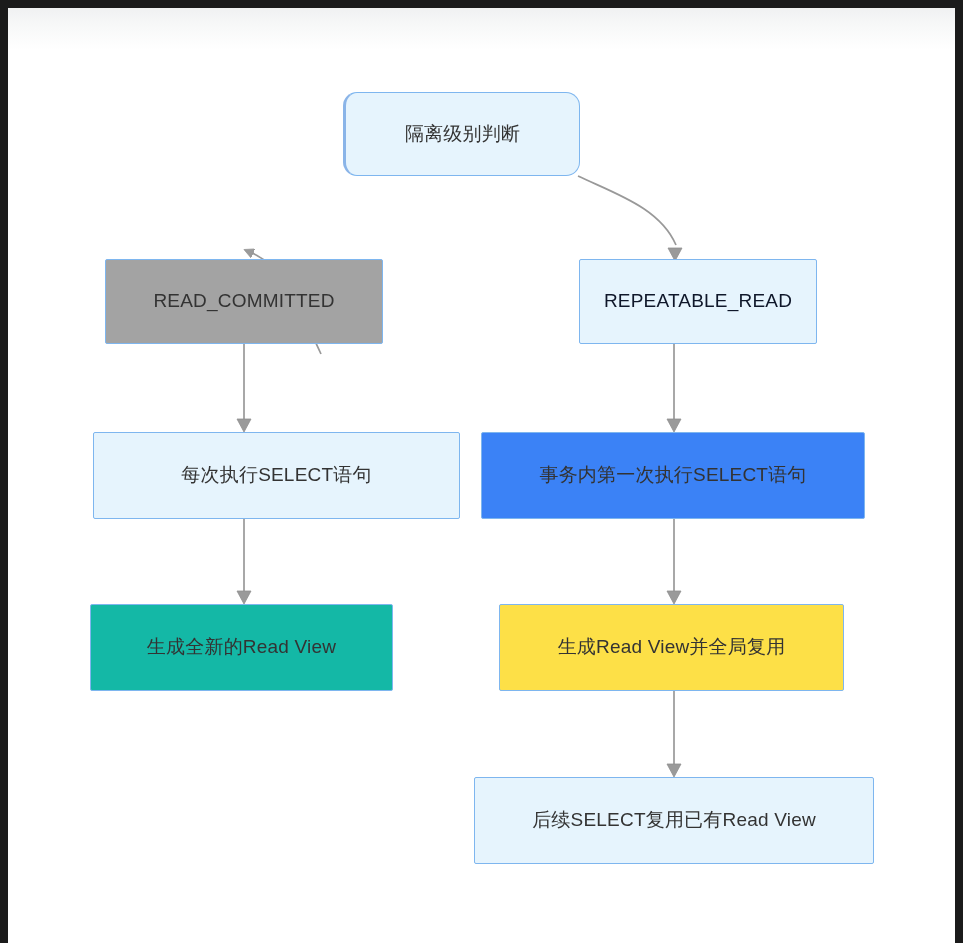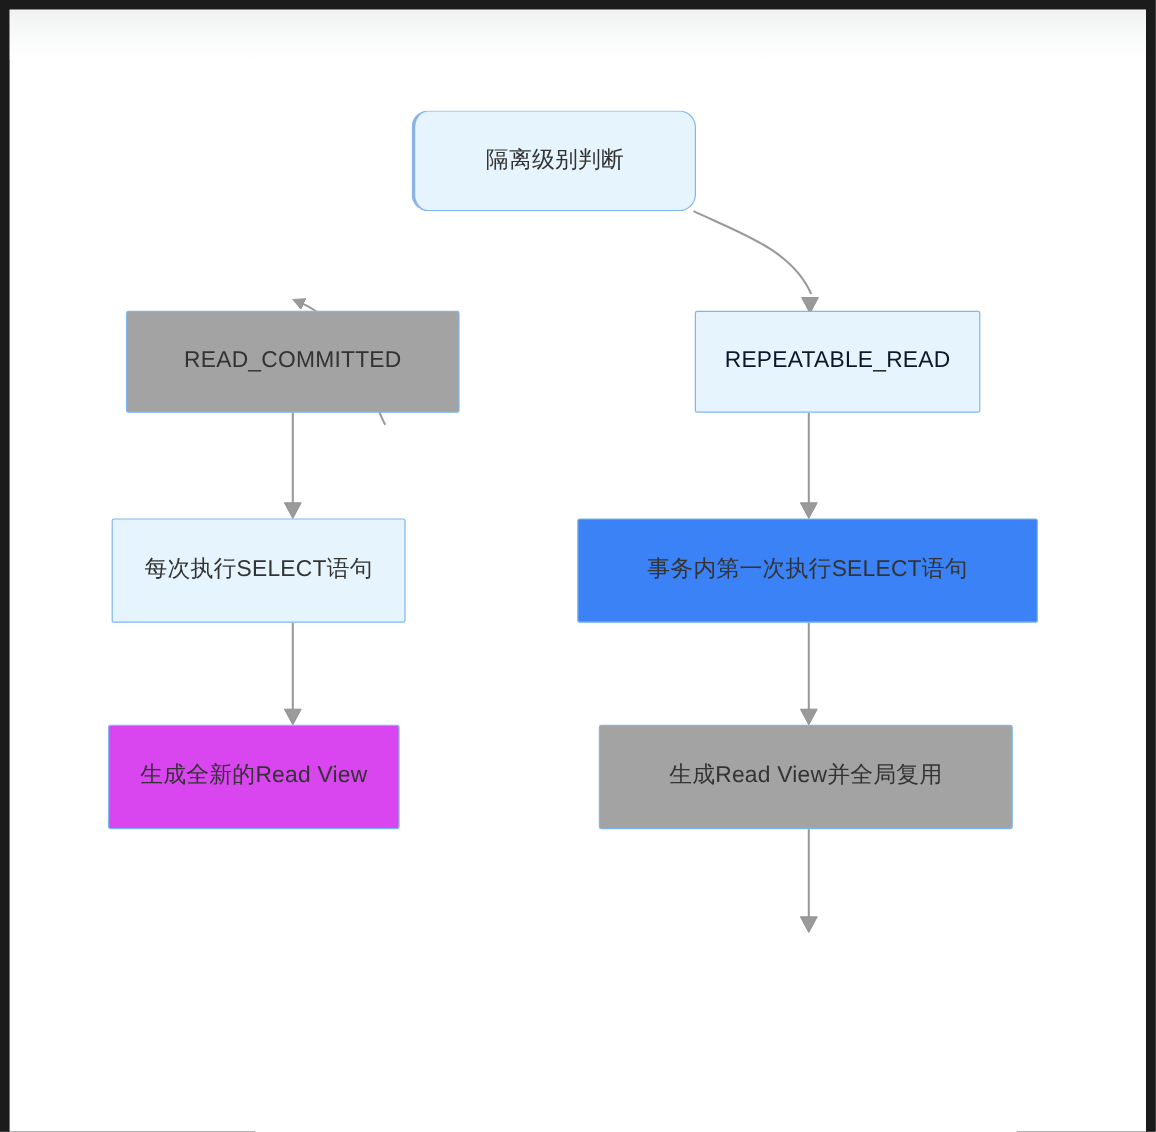--- a/index.html
+++ b/index.html
@@ -106,31 +106,34 @@
     </div>
 
     <div class="node" id="node-n2" style="left: 97px; top: 251px; width: 278px; height: 85px; background: #a3a3a3; border-color: rgb(126, 182, 239); color: rgb(51, 51, 51);">
       <span class="node-label">READ_COMMITTED</span>
     </div>
 
     <div class="node" id="node-n3" style="left: 527px; top: 251px; width: 238px; height: 85px; background: rgb(230, 244, 253); border-color: rgb(126, 182, 239); color: #0f172a; margin-left: 44px;">
       <span class="node-label">REPEATABLE_READ</span>
     </div>
 
-    <div class="node" id="node-n4" style="left: 85px; top: 424px; width: 245px; height: 87px; background: rgb(230, 244, 253); border-color: rgb(126, 182, 239); color: rgb(51, 51, 51);">
+    <div class="node" id="node-n4" style="left: 85px; top: 424px; width: 367px; height: 87px; background: rgb(230, 244, 253); border-color: rgb(126, 182, 239); color: rgb(51, 51, 51);">
       <span class="node-label">每次执行SELECT语句</span>
     </div>
 
     <div class="node" id="node-n5" style="left: 473px; top: 424px; width: 384px; height: 87px; background: #3b82f6; border-color: rgb(126, 182, 239); color: rgb(51, 51, 51);">
       <span class="node-label">事务内第一次执行SELECT语句</span>
     </div>
 
-    <div class="node" id="node-n6" style="left: 82px; top: 596px; width: 243px; height: 87px; background: #d946ef; border-color: rgb(126, 182, 239); color: rgb(51, 51, 51);">
+    <div class="node" id="node-n6" style="left: 82px; top: 596px; width: 303px; height: 87px; background: #14b8a6; border-color: rgb(126, 182, 239); color: rgb(51, 51, 51);">
       <span class="node-label">生成全新的Read View</span>
     </div>
 
-    <div class="node" id="node-n7" style="left: 491px; top: 596px; width: 345px; height: 87px; background: #a3a3a3; border-color: rgb(126, 182, 239); color: rgb(51, 51, 51);">
+    <div class="node" id="node-n7" style="left: 491px; top: 596px; width: 345px; height: 87px; background: #fde047; border-color: rgb(126, 182, 239); color: rgb(51, 51, 51);">
       <span class="node-label">生成Read View并全局复用</span>
     </div>
 
+    <div class="node" id="node-n8" style="left: 466px; top: 769px; width: 400px; height: 87px; background: rgb(230, 244, 253); border-color: rgb(126, 182, 239); color: rgb(51, 51, 51);">
+      <span class="node-label">后续SELECT复用已有Read View</span>
+    </div>
 
   </div>
 </div>
 
 </body></html>

